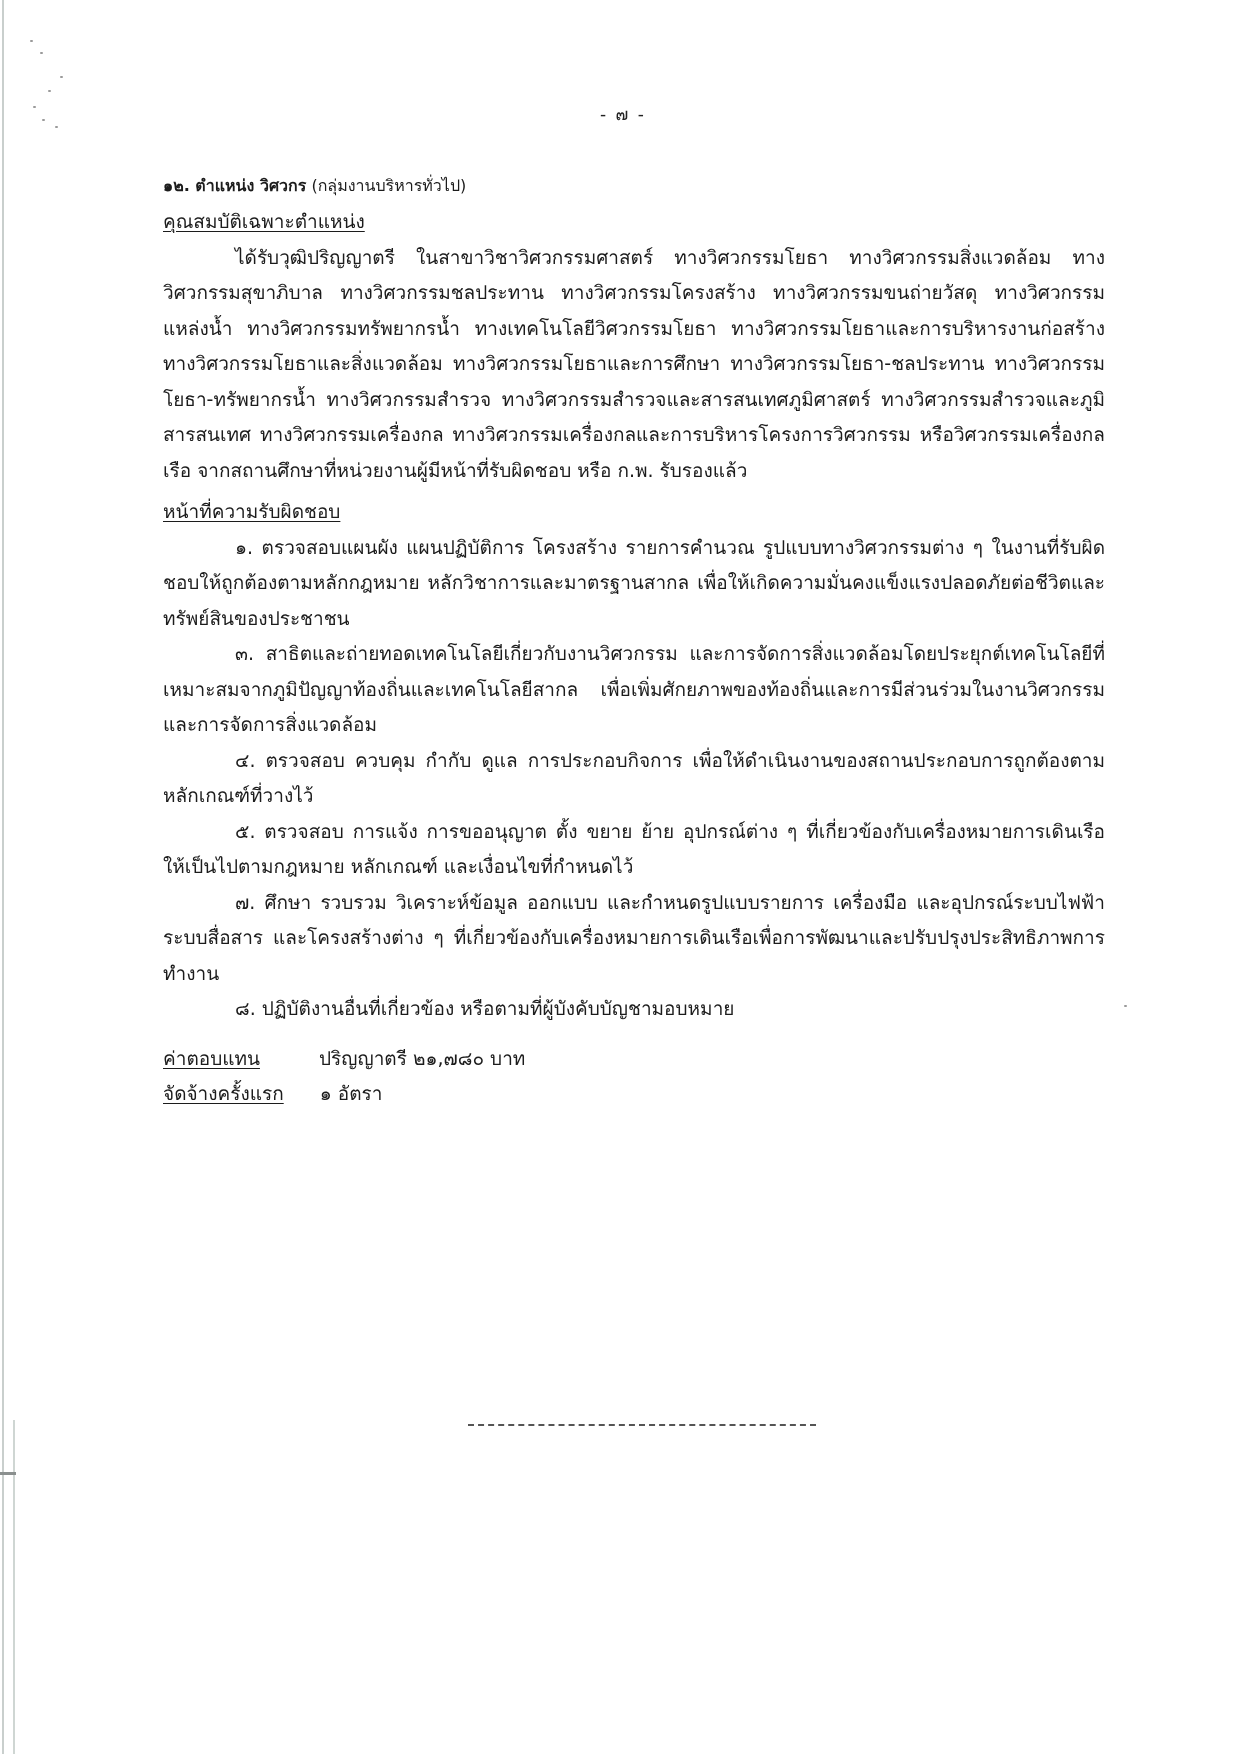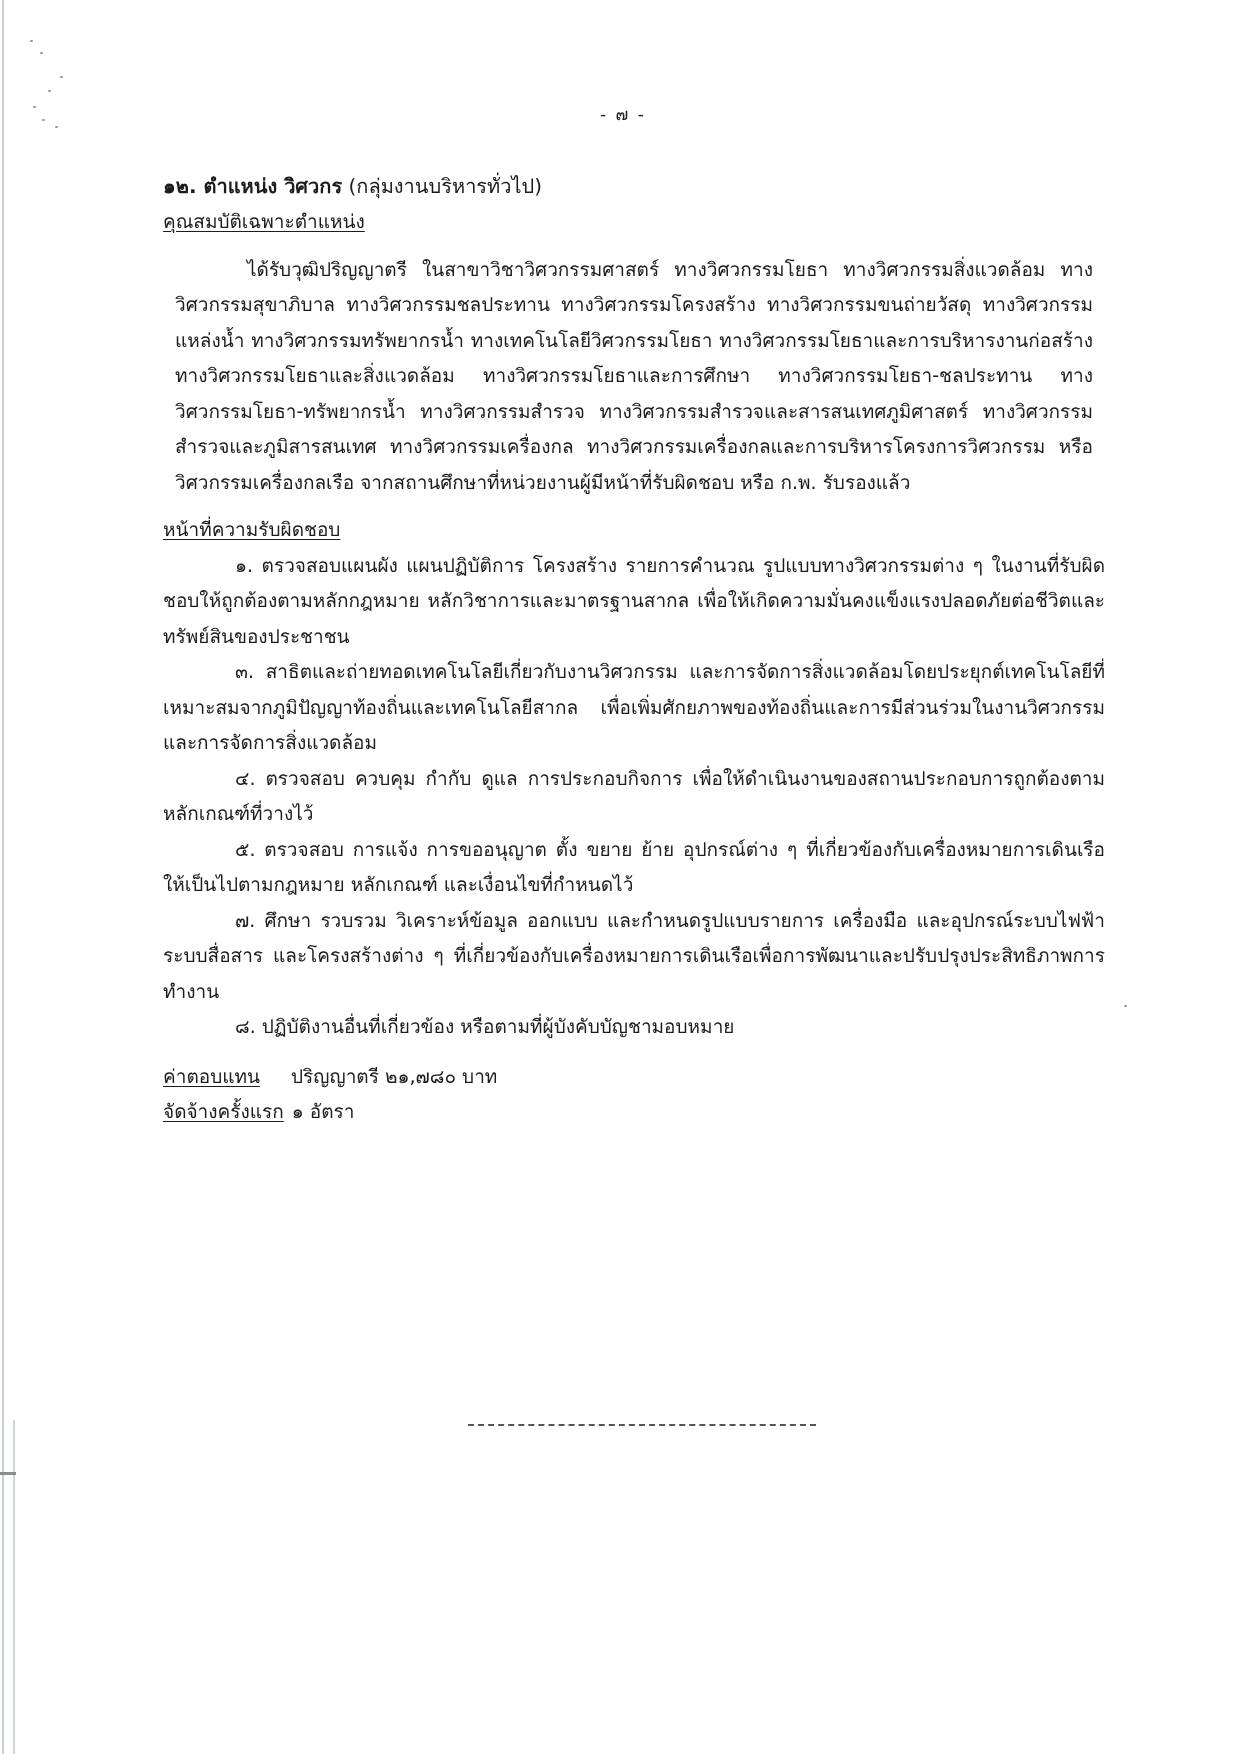--- a/index.html
+++ b/index.html
@@ -56,33 +56,33 @@
     }
     .content {
       position: absolute;
       left: 163px;
       top: 168px;
       width: 942px;
       font-size: 19px;
       line-height: 35.5px;
     }
     .heading {
-      font-size: 20px;
+      font-size: 16px;
       line-height: 36px;
     }
     .heading .num-title {
       font-weight: bold;
     }
     .section-label {
       text-decoration: underline;
       text-underline-offset: 3px;
       display: inline-block;
     }
     .para {
-      margin: 12px;
+      margin: 0;
       text-align: justify;
       text-align-last: left;
     }
     .indent {
       text-indent: 72px;
     }
     .gap-top {
       margin-top: 6px;
     }
     .duties {
@@ -92,21 +92,21 @@
     }
     .duties li {
       margin: 0;
       text-indent: 72px;
       text-align: justify;
       text-align-last: left;
     }
     .info-row {
       display: flex;
       align-items: baseline;
-      gap: 8px;
+      gap: 36px;
       line-height: 35px;
     }
     .info-row .label {
       text-decoration: underline;
       text-underline-offset: 3px;
       min-width: 120px;
     }
     .info-block {
       margin-top: 14px;
     }

